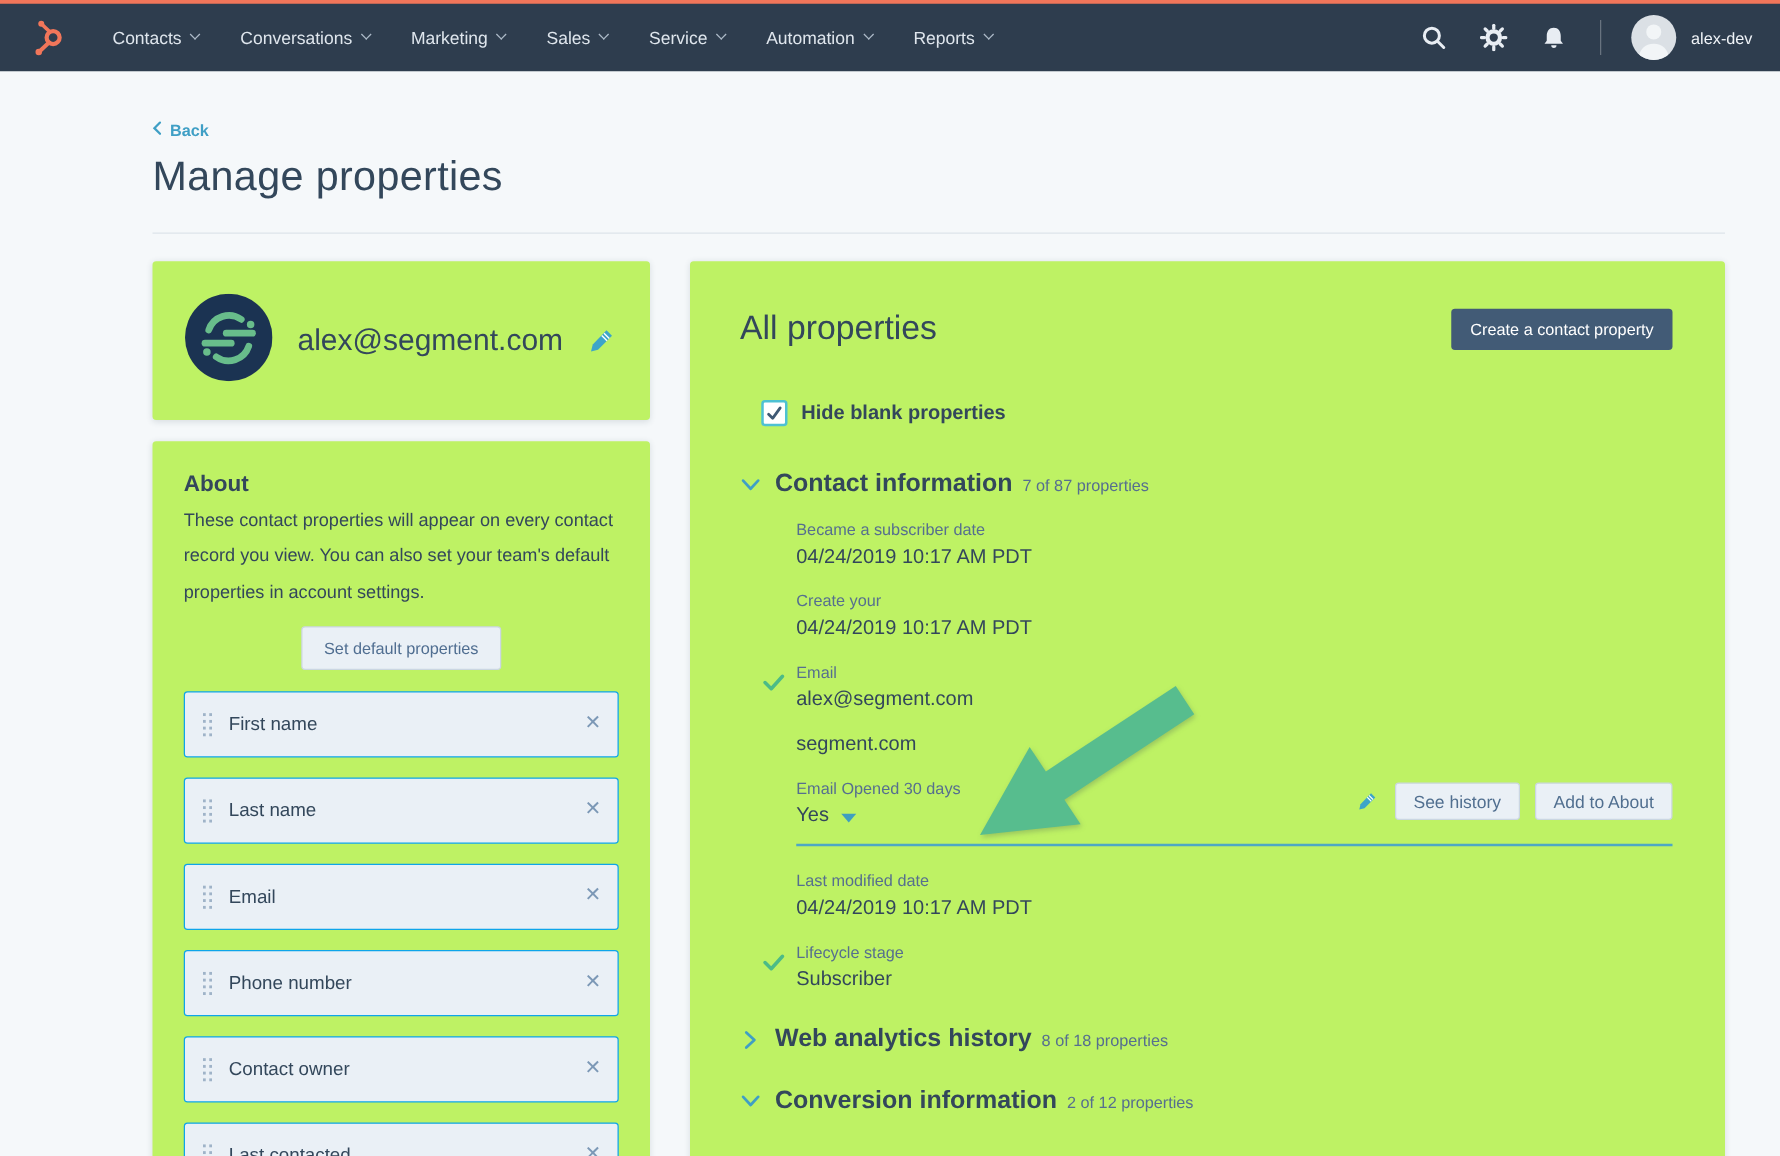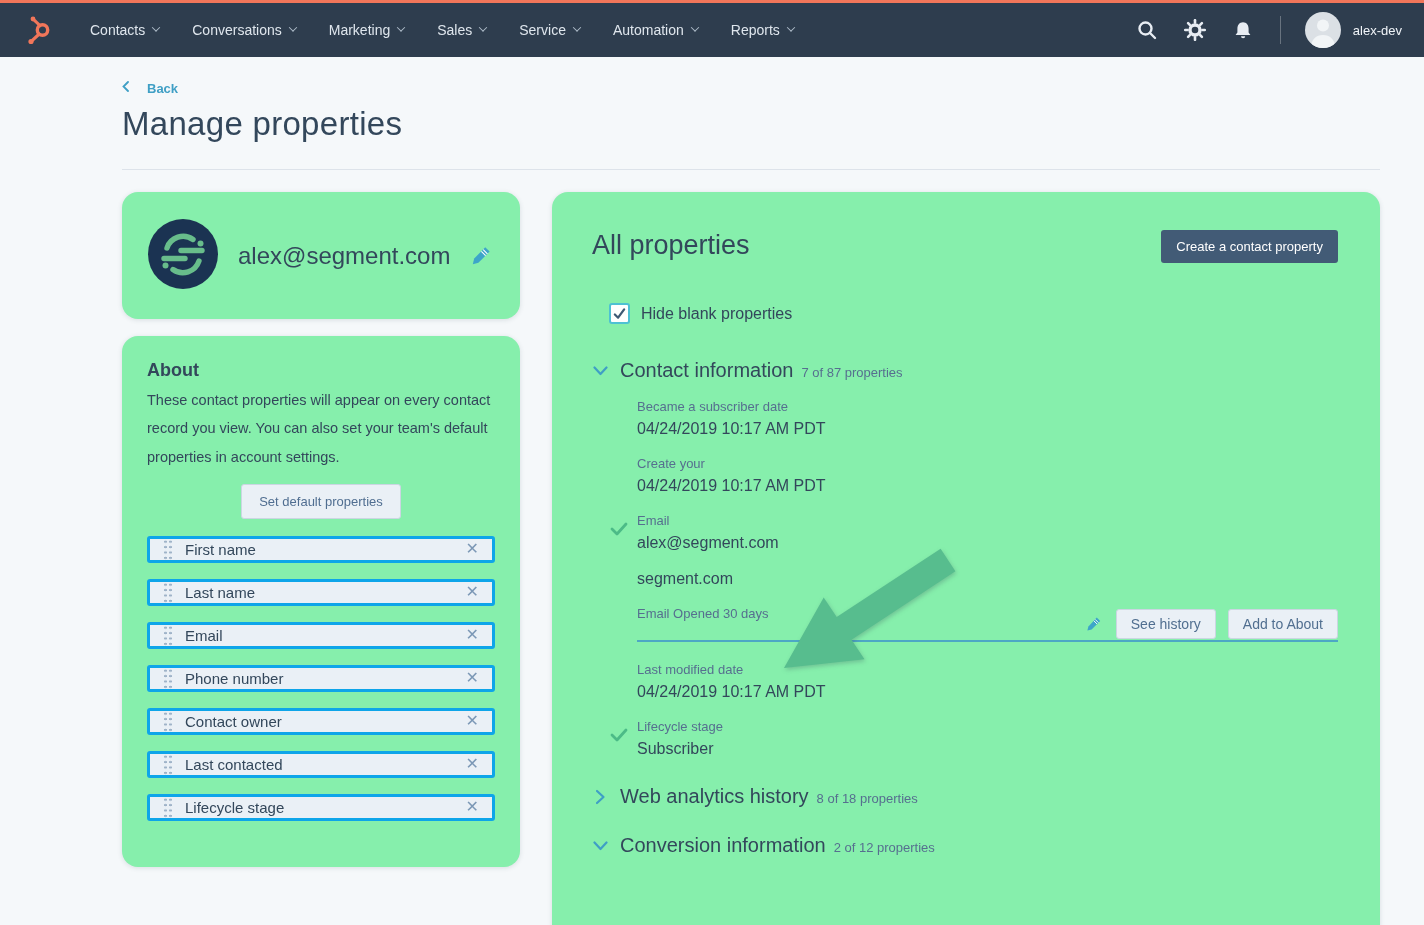--- a/index.html
+++ b/index.html
@@ -23,44 +23,44 @@
     transform:rotate(45deg) translate(-1px,-1px); margin-left:8px; margin-top:-3px;
   }
   .nav-right { margin-left:auto; display:flex; align-items:center; margin-right:22px; }
   .nav-icon { margin-left:26px; display:flex; align-items:center; cursor:pointer; }
   .nav-divider { width:1px; height:28px; background:rgba(255,255,255,0.28); margin-left:26px; }
   .avatar { width:36px; height:36px; border-radius:50%; background:#dbe0e5; margin-left:24px; overflow:hidden; display:flex; align-items:flex-end; justify-content:center; }
   .username { font-size:13px; color:#f0f4f8; margin-left:12px; }
 
   
   .page { padding:0 44px 0 122px; }
-  .back-link { margin-top:24px; display:inline-flex; align-items:flex-start; gap:18px; color:#3f9fc5; font-size:13px; font-weight:700; cursor:pointer; }
+  .back-link { margin-top:40px; display:inline-flex; align-items:flex-start; gap:7px; color:#3f9fc5; font-size:13px; font-weight:700; cursor:pointer; }
   .page-title { font-size:33px; font-weight:400; color:#33475b; margin-top:9px; letter-spacing:0.3px; }
   .title-rule { border:none; border-top:1px solid #dde3ea; margin:26px 0 22px; }
 
   .columns { display:flex; gap:32px; align-items:flex-start; }
   .left-col { width:398px; flex-shrink:0; }
   .right-col { flex:1; }
-  .card { background:#86efac; border-radius:16px; box-shadow:0 1px 5px rgba(45,62,80,0.14); }
+  .card { background:#bef264; border-radius:3px; box-shadow:0 1px 5px rgba(45,62,80,0.14); }
 
   
   .profile-card { height:127px; display:flex; align-items:center; padding:0 28px 0 26px; margin-bottom:17px; }
   .profile-email { font-size:24px; color:#33475b; margin-left:20px; }
   .profile-edit { margin-left:auto; cursor:pointer; display:flex; }
 
   
   .about-card { padding:24px 25px 30px; }
   .about-title { font-size:18px; font-weight:700; color:#33475b; margin-bottom:5px; }
   .about-desc { font-size:14.5px; color:#33475b; line-height:1.95; margin-bottom:13px; }
   .set-default-btn {
     display:block; margin:0 auto 17px; background:#eaf0f6; border:1px solid #cbd6e2; border-radius:3px;
     color:#506e91; font-size:13px; padding:9px 17px; cursor:pointer; font-family:inherit;
   }
   .prop-item {
-    height:27px; background:#eaf0f6; border:3px solid #0ea5e9; border-radius:3px;
+    height:53px; background:#eaf0f6; border:1px solid #0ea5e9; border-radius:3px;
     display:flex; align-items:center; padding:0 13px; margin-bottom:16px; cursor:grab;
   }
   .drag-dots {
     width:9px; height:21px; margin-right:13px;
     background-image:radial-gradient(circle, #9fb3c8 1.15px, transparent 1.4px);
     background-size:5px 5.4px;
   }
   .prop-item-label { font-size:15px; color:#33475b; }
   .prop-item-x { margin-left:auto; color:#7c98b6; font-size:16px; cursor:pointer; line-height:1; }
 
@@ -78,28 +78,28 @@
     width:100%; height:39px; border:1px solid #cbd6e2; border-radius:3px;
     padding:0 42px 0 14px; font-size:16px; color:#33475b; font-family:inherit; background:#fff; outline:none;
   }
   .search-box input::placeholder { color:#9fb0c4; }
   .search-box .search-glyph { position:absolute; right:13px; top:10px; cursor:pointer; }
   .hide-blank { display:flex; align-items:center; margin-left:17px; gap:11px; cursor:pointer; }
   .checkbox {
     width:21px; height:21px; border:2px solid #4ec1d3; border-radius:3px; background:#fff;
     display:flex; align-items:center; justify-content:center; flex-shrink:0;
   }
-  .hide-blank-label { font-size:16px; color:#33475b; }
+  .hide-blank-label { font-size:16px; color:#33475b;font-weight:bold; }
 
   
   .sections { margin-top:35px; }
   .section-header { display:flex; align-items:baseline; cursor:pointer; }
   .section-header .chev { align-self:center; margin-right:11px; display:flex; width:17px; justify-content:center; }
   .section-header.collapsed .chev svg { transform:rotate(-90deg); }
-  .section-title { font-size:20px; font-weight:400; color:#33475b; }
+  .section-title { font-size:20px; font-weight:700; color:#33475b; }
   .section-count { font-size:13px; color:#566f8f; margin-left:8px; }
   .section-rows { margin:17px 0 0 45px; }
   .prow { position:relative; margin-bottom:18px; }
   .plabel { font-size:13px; color:#566f8f; margin-bottom:6px; }
   .pvalue { font-size:16px; color:#33475b; }
   .pcheck { position:absolute; left:-27px; top:9px; }
   .prow.editable { border-bottom:2px solid #4da7c5; padding-bottom:13px; margin-bottom:20px; }
   .pvalue-row { display:flex; align-items:center; }
   .down-caret {
     width:0; height:0; border-left:6px solid transparent; border-right:6px solid transparent;
@@ -331,20 +331,24 @@
               </span>
               <div class="plabel">Email</div>
               <div class="pvalue">alex@segment.com</div>
             </div>
             <div class="prow">
               <div class="pvalue">segment.com</div>
             </div>
 
             <div class="prow editable">
               <div class="plabel">Email Opened 30 days</div>
+              <div class="pvalue-row">
+                <span class="pvalue">Yes</span>
+                <span class="down-caret"></span>
+              </div>
               <div class="prow-actions">
                 <span class="edit-pencil">
                   <svg width="16" height="16" viewBox="0 0 16 16">
                     <path d="M10.8 1.6 L14.2 5 L5.6 13.6 L1.4 14.6 L2.4 10.4 Z" fill="#3da5c9"></path>
                     <line x1="9.2" y1="3.4" x2="12.4" y2="6.6" stroke="#ffffff" stroke-width="0.9"></line>
                     <line x1="7.8" y1="4.8" x2="11" y2="8" stroke="#ffffff" stroke-width="0.9"></line>
                   </svg>
                 </span>
                 <button class="mini-btn">See history</button>
                 <button class="mini-btn">Add to About</button>

